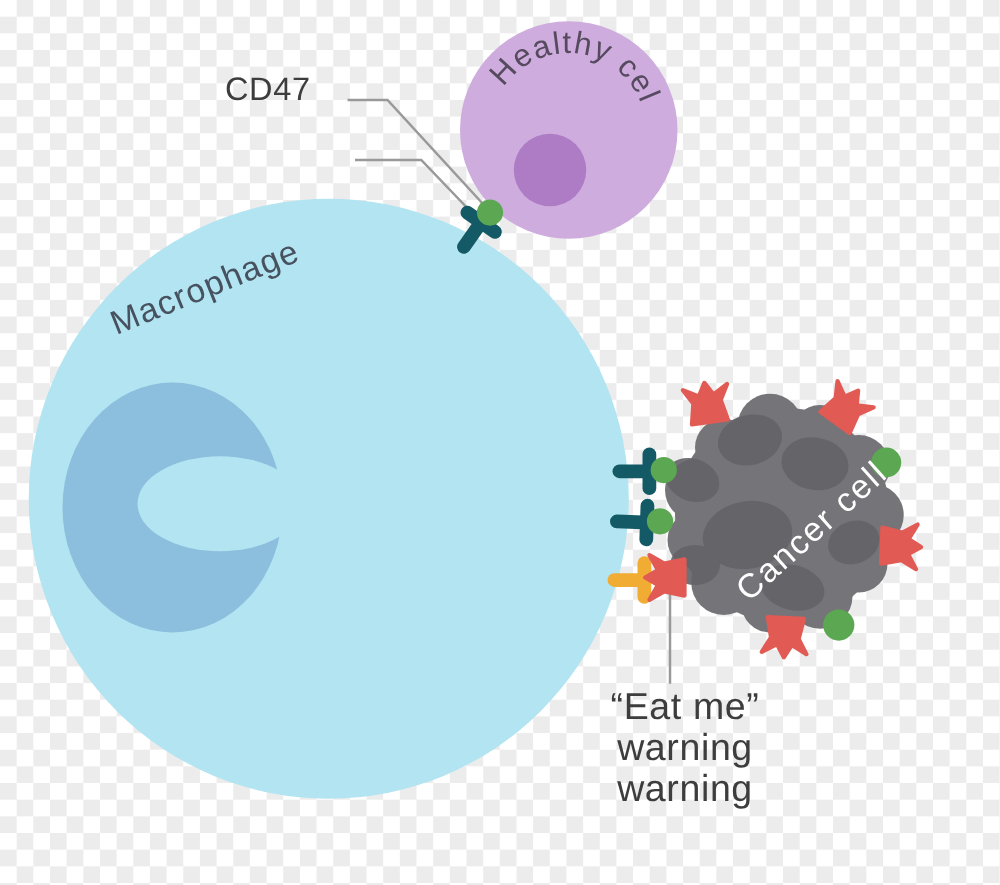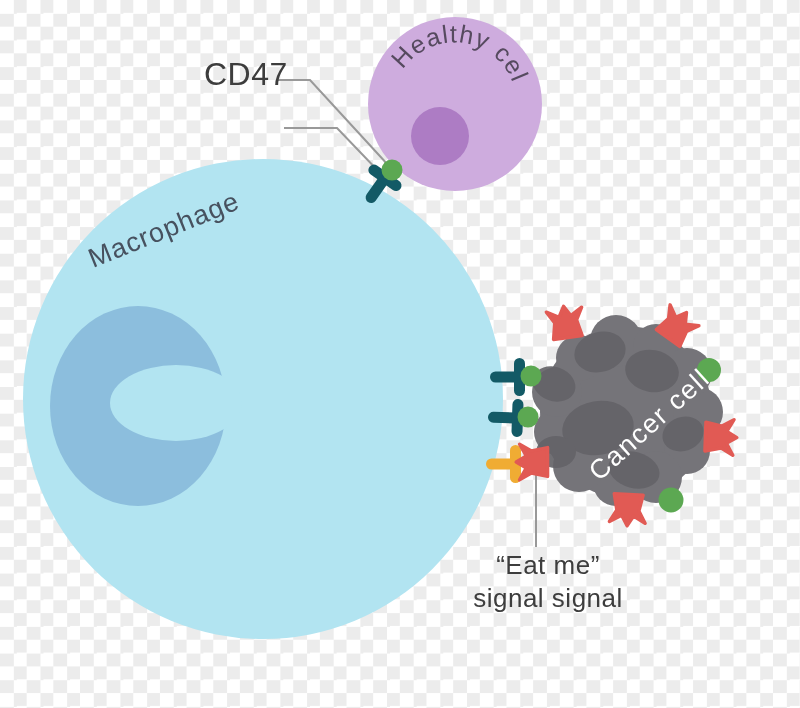--- a/index.html
+++ b/index.html
@@ -6,23 +6,23 @@
   body{font-family:"Liberation Sans", sans-serif;}
   .stage{
     position:relative;
     width:800px;height:708px;
     overflow:hidden;
     background:conic-gradient(#ececec 0 25%, #ffffff 0 50%, #ececec 0 75%, #ffffff 0);
     background-size:26.66px 26.66px;
   }
   .stage svg{position:absolute;left:0;top:0;}
   .txt{position:absolute;color:#3d3d3d;letter-spacing:.5px;white-space:nowrap;}
-  .label-cd47{left:204px;top:56px;font-size:32px;}
+  .label-cd47{left:180px;top:56px;font-size:26px;}
   .label-sirpa{left:198px;top:103px;font-size:31px;}
-  .eatme{left:438px;top:549px;width:220px;text-align:center;font-size:26px;line-height:33px;white-space:normal;}
+  .eatme{left:438px;top:549px;width:220px;text-align:center;font-size:30px;line-height:33px;white-space:normal;}
   
   .cancer-bump{fill:#757479;}
   .cancer-lump{fill:#646368;}
   .spike{fill:#e15a54;stroke:#e15a54;stroke-width:4;stroke-linejoin:round;}
   .green{fill:#5ca852;}
   .teal{fill:#135a66;}
   .orange{fill:#f0ac33;}
   .callout{stroke:#999999;stroke-width:2;fill:none;}
   svg text{font-family:"Liberation Sans", sans-serif;}
 </style>
@@ -108,16 +108,16 @@
       <circle class="green" cx="531" cy="376" r="10.5"></circle>
       <circle class="green" cx="528" cy="417" r="10.5"></circle>
     </g>
 
     <text x="599" y="482" transform="rotate(-42 599 482)" font-size="27" letter-spacing="1.5" fill="#ffffff">Cancer cell</text>
   </svg>
 
   <div class="txt label-cd47">CD47</div>
   <div class="txt eatme">
     <div>“Eat me”</div>
-    <div>signal signal</div>
+    <div>warning warning</div>
   </div>
 
 </div>
 
 </body></html>

